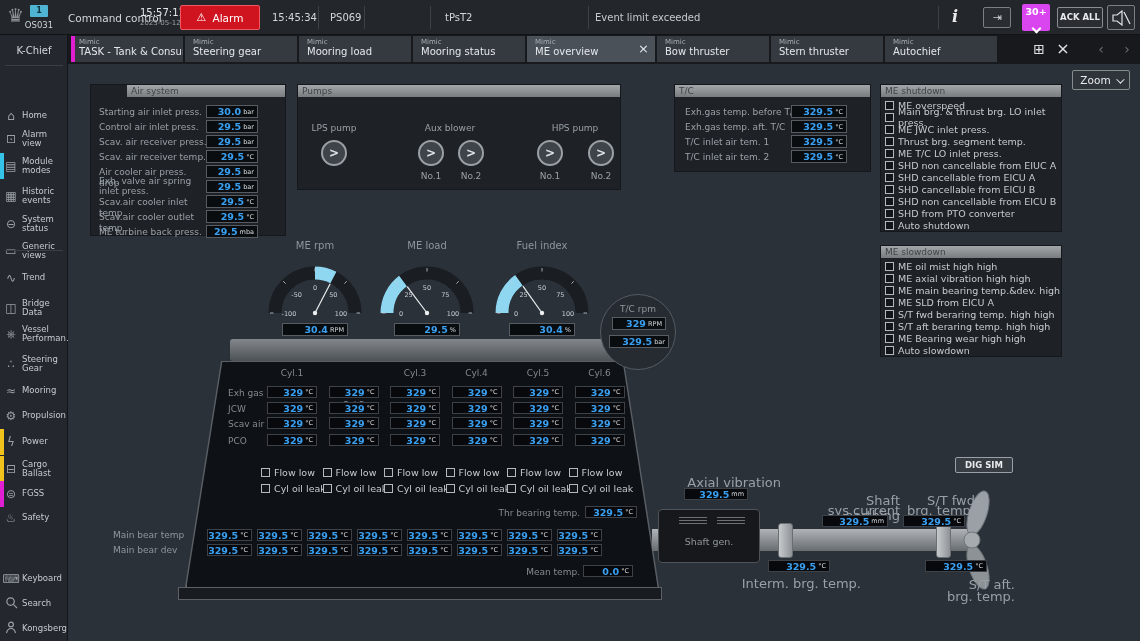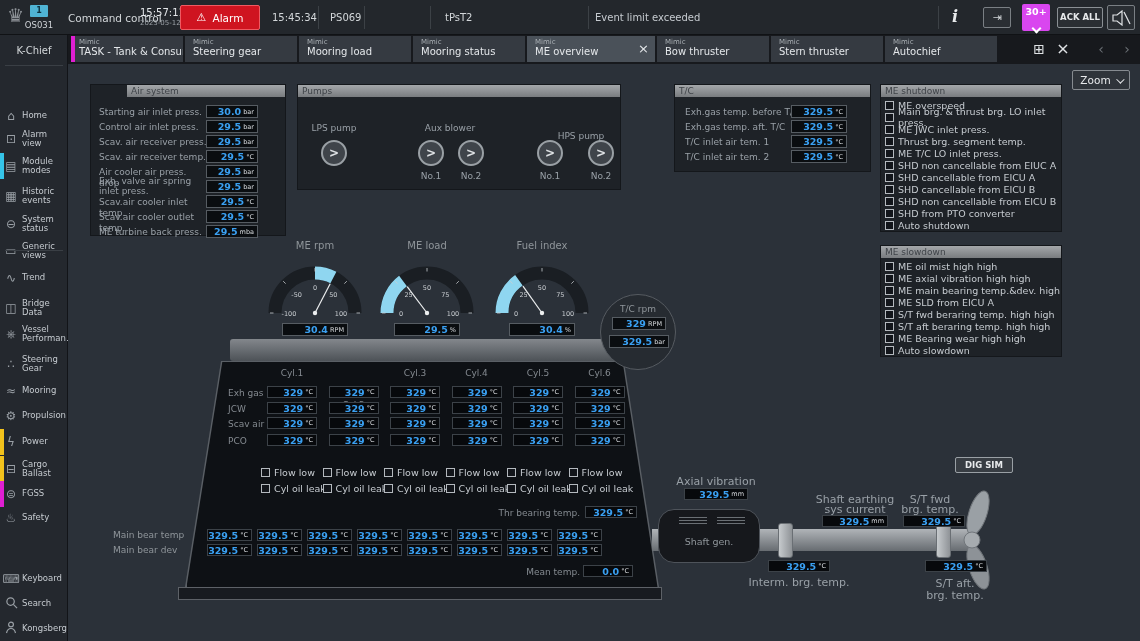--- a/index.html
+++ b/index.html
@@ -85,24 +85,24 @@
   #engine-rail { position:absolute; left:162px; top:275px; width:387px; height:22px; border-radius:3px; background:linear-gradient(180deg,#83878c,#4d5257); }
   #engine-outer { position:absolute; left:117px; top:297px; width:474px; height:226px; background:#5a5f65; clip-path:polygon(7.6% 0, 92.6% 0, 100% 100%, 0 100%); }
   #engine-inner { position:absolute; left:118.5px; top:298px; width:471px; height:225px; background:#0e1115; clip-path:polygon(7.6% 0, 92.6% 0, 100% 100%, 0 100%); }
   #engine-base { position:absolute; left:110px; top:523px; width:484px; height:13px; background:#181b20; border:1px solid #5d6167; }
   .eng-lbl { position:absolute; font-size:9px; color:#848a90; }
   .cyl-head { position:absolute; width:50px; text-align:center; font-size:9px; color:#848a90; }
 
   
   #shaft-bar { position:absolute; left:584px; top:465px; width:316px; height:22px; background:linear-gradient(180deg,#b0b4b8,#676c71); }
   .collar { position:absolute; top:459px; width:15px; height:35px; border-radius:3px; background:linear-gradient(90deg,#c6cacd,#8f9397); border:1px solid #6a6f74; }
-  #shaft-gen { position:absolute; left:590px; top:445px; width:102px; height:54px; background:#16181c; border:1px solid #4e535a; border-radius:16px; z-index:3; }
+  #shaft-gen { position:absolute; left:590px; top:445px; width:102px; height:54px; background:#16181c; border:1px solid #4e535a; border-radius:4px; z-index:3; }
   #shaft-gen .nm { text-align:center; font-size:9.5px; color:#8f959a; margin-top:26px; }
   .vent { position:absolute; top:7px; width:28px; height:7px; background:repeating-linear-gradient(180deg,#6a6f74 0 1px,transparent 1px 3px); }
-  .sh-lbl { position:absolute; text-align:center; font-size:11px; color:#99a0a7; }
+  .sh-lbl { position:absolute; text-align:right; font-size:13px; color:#99a0a7; }
   #dig-sim { position:absolute; left:887px; top:393px; width:58px; height:16px; background:#383d43; border:1px solid #9aa0a5; border-radius:2px; color:#e8eaec; font-size:8.5px; font-weight:bold; text-align:center; line-height:14px; cursor:pointer; }
 </style>
 </head>
 <body>
 
 <div id="app">
 
   <header id="topbar">
     <span id="logo" class="abs">♛</span>
     <span id="os-badge" class="abs">1</span>
@@ -333,21 +333,21 @@
     <section class="panel" style="left:229px; top:20px; width:324px; height:106px;">
       <div class="phead">Pumps</div>
       <div id="pumps-body">
           <div class="pump-lbl" style="left: -9px; top: 38px; width: 90px;">LPS pump</div>
           <div class="pump-circle" style="left: 23px; top: 55px;">&gt;</div>
           <div class="pump-lbl" style="left: 107px; top: 38px; width: 90px;">Aux blower</div>
           <div class="pump-circle" style="left: 120px; top: 55px;">&gt;</div>
           <div class="pump-lbl" style="left: 113px; top: 86px; width: 40px;">No.1</div>
           <div class="pump-circle" style="left: 160px; top: 55px;">&gt;</div>
           <div class="pump-lbl" style="left: 153px; top: 86px; width: 40px;">No.2</div>
-          <div class="pump-lbl" style="left: 238px; top: 38px; width: 90px; margin-top: 8px;">HPS pump</div>
+          <div class="pump-lbl" style="left: 232px; top: 38px; width: 90px;">HPS pump</div>
           <div class="pump-circle" style="left: 239px; top: 55px;">&gt;</div>
           <div class="pump-lbl" style="left: 232px; top: 86px; width: 40px;">No.1</div>
           <div class="pump-circle" style="left: 290px; top: 55px;">&gt;</div>
           <div class="pump-lbl" style="left: 283px; top: 86px; width: 40px;">No.2</div>
         </div>
     </section>
 
     <section class="panel" style="left:606px; top:20px; width:197px; height:88px;">
       <div class="phead">T/C</div>
       <div id="tc-rows">

